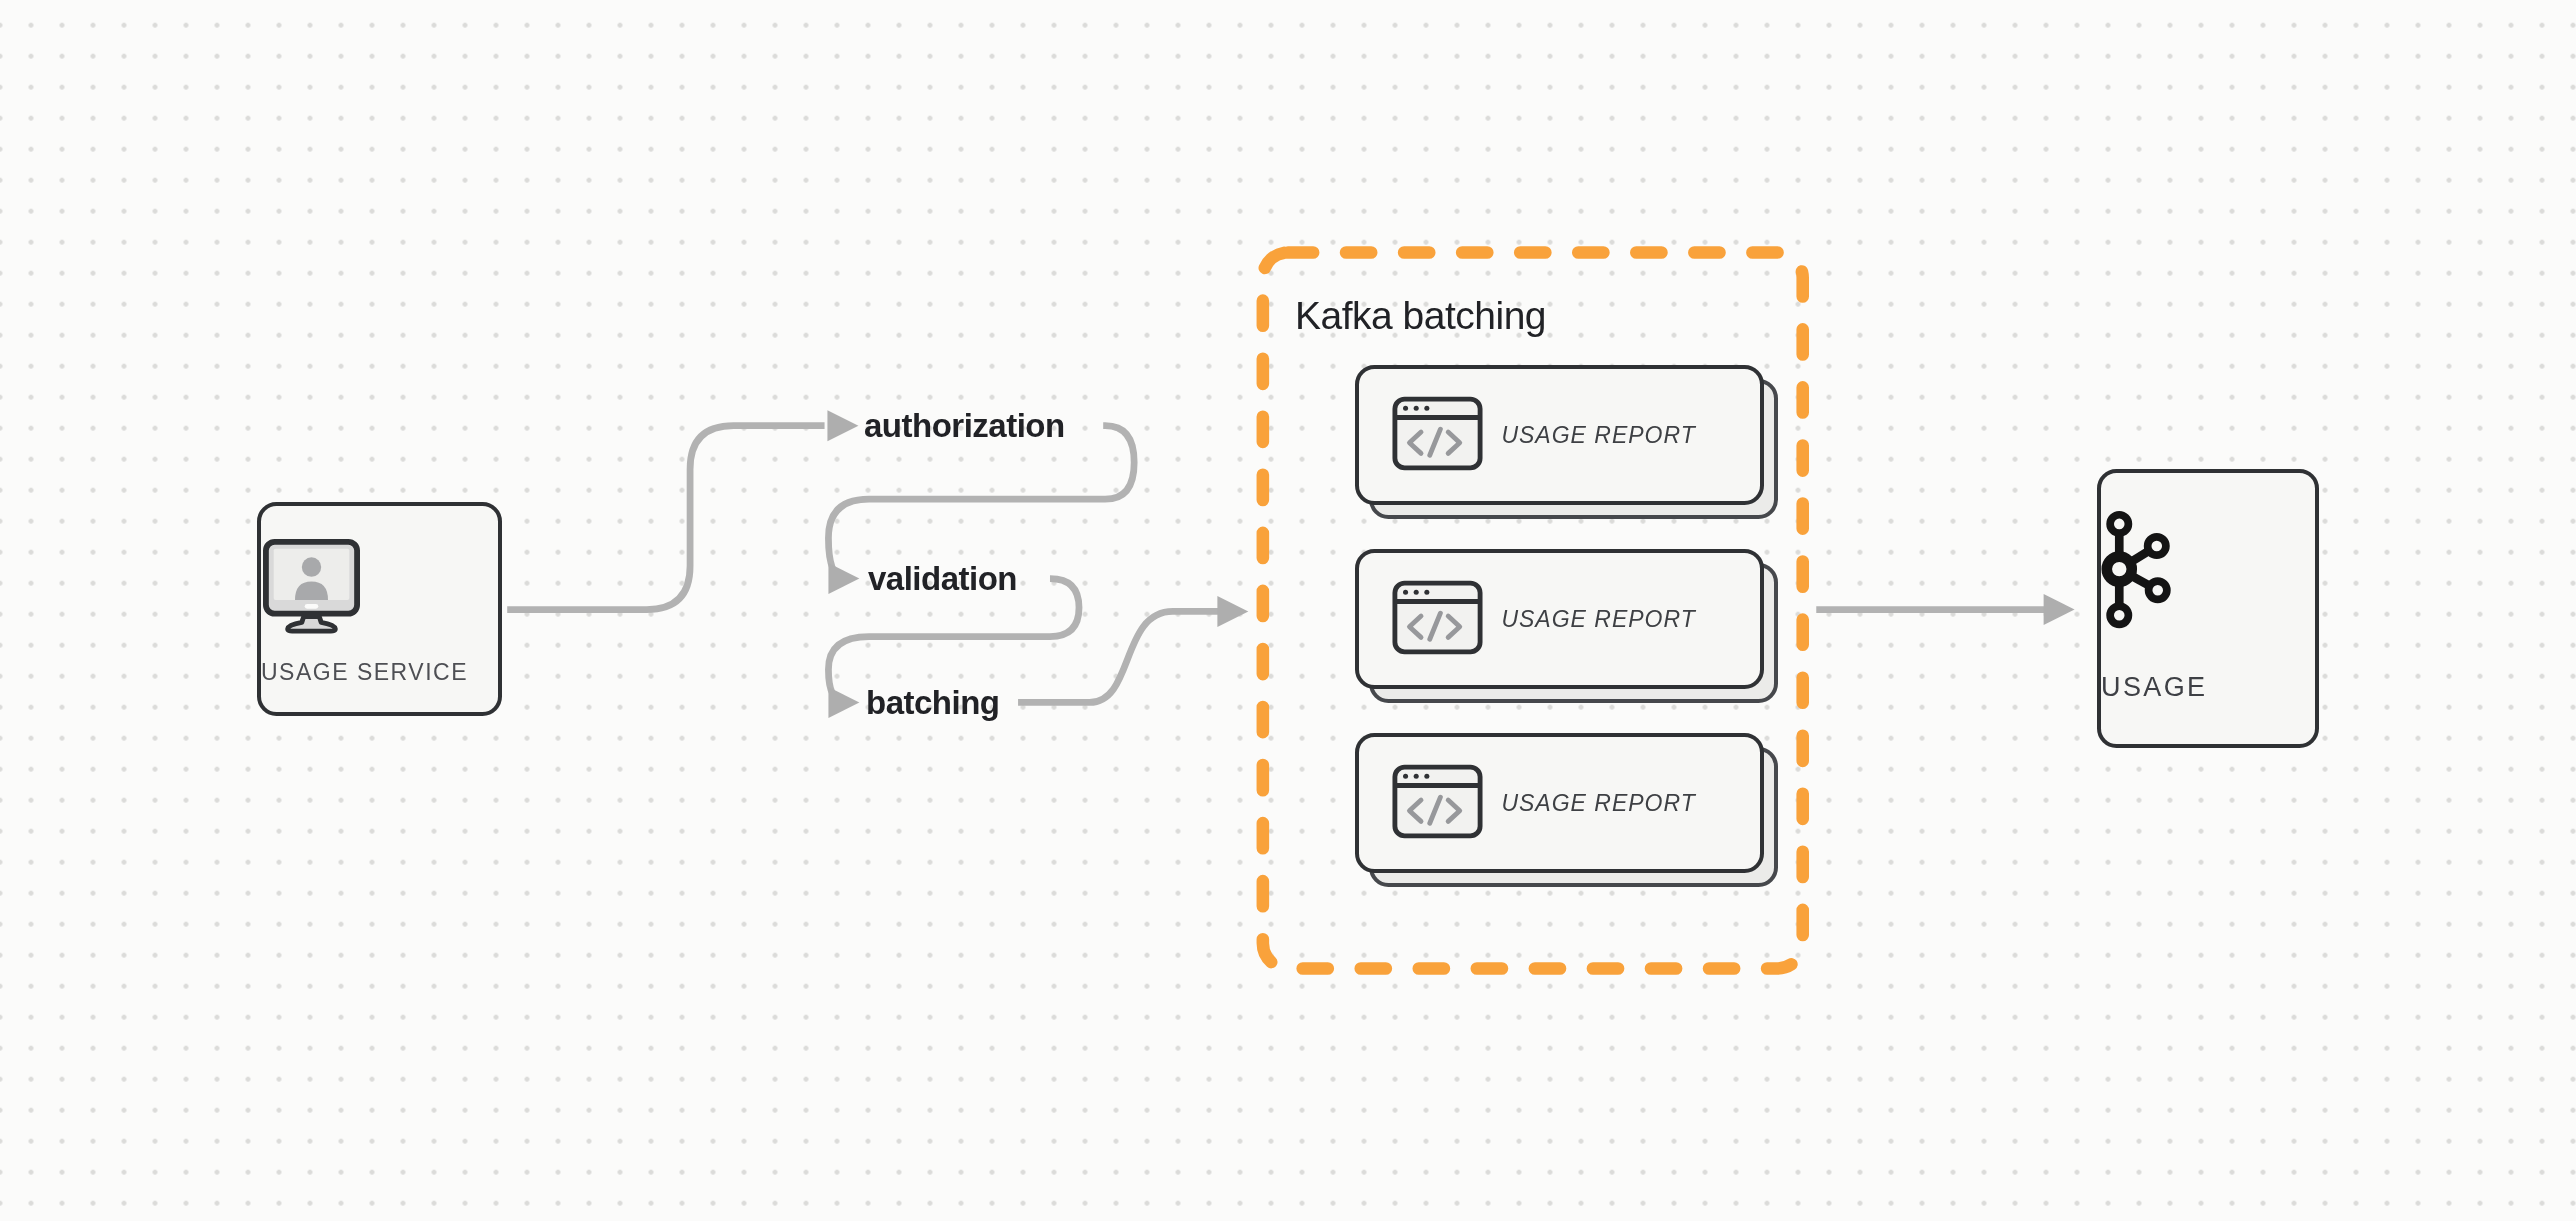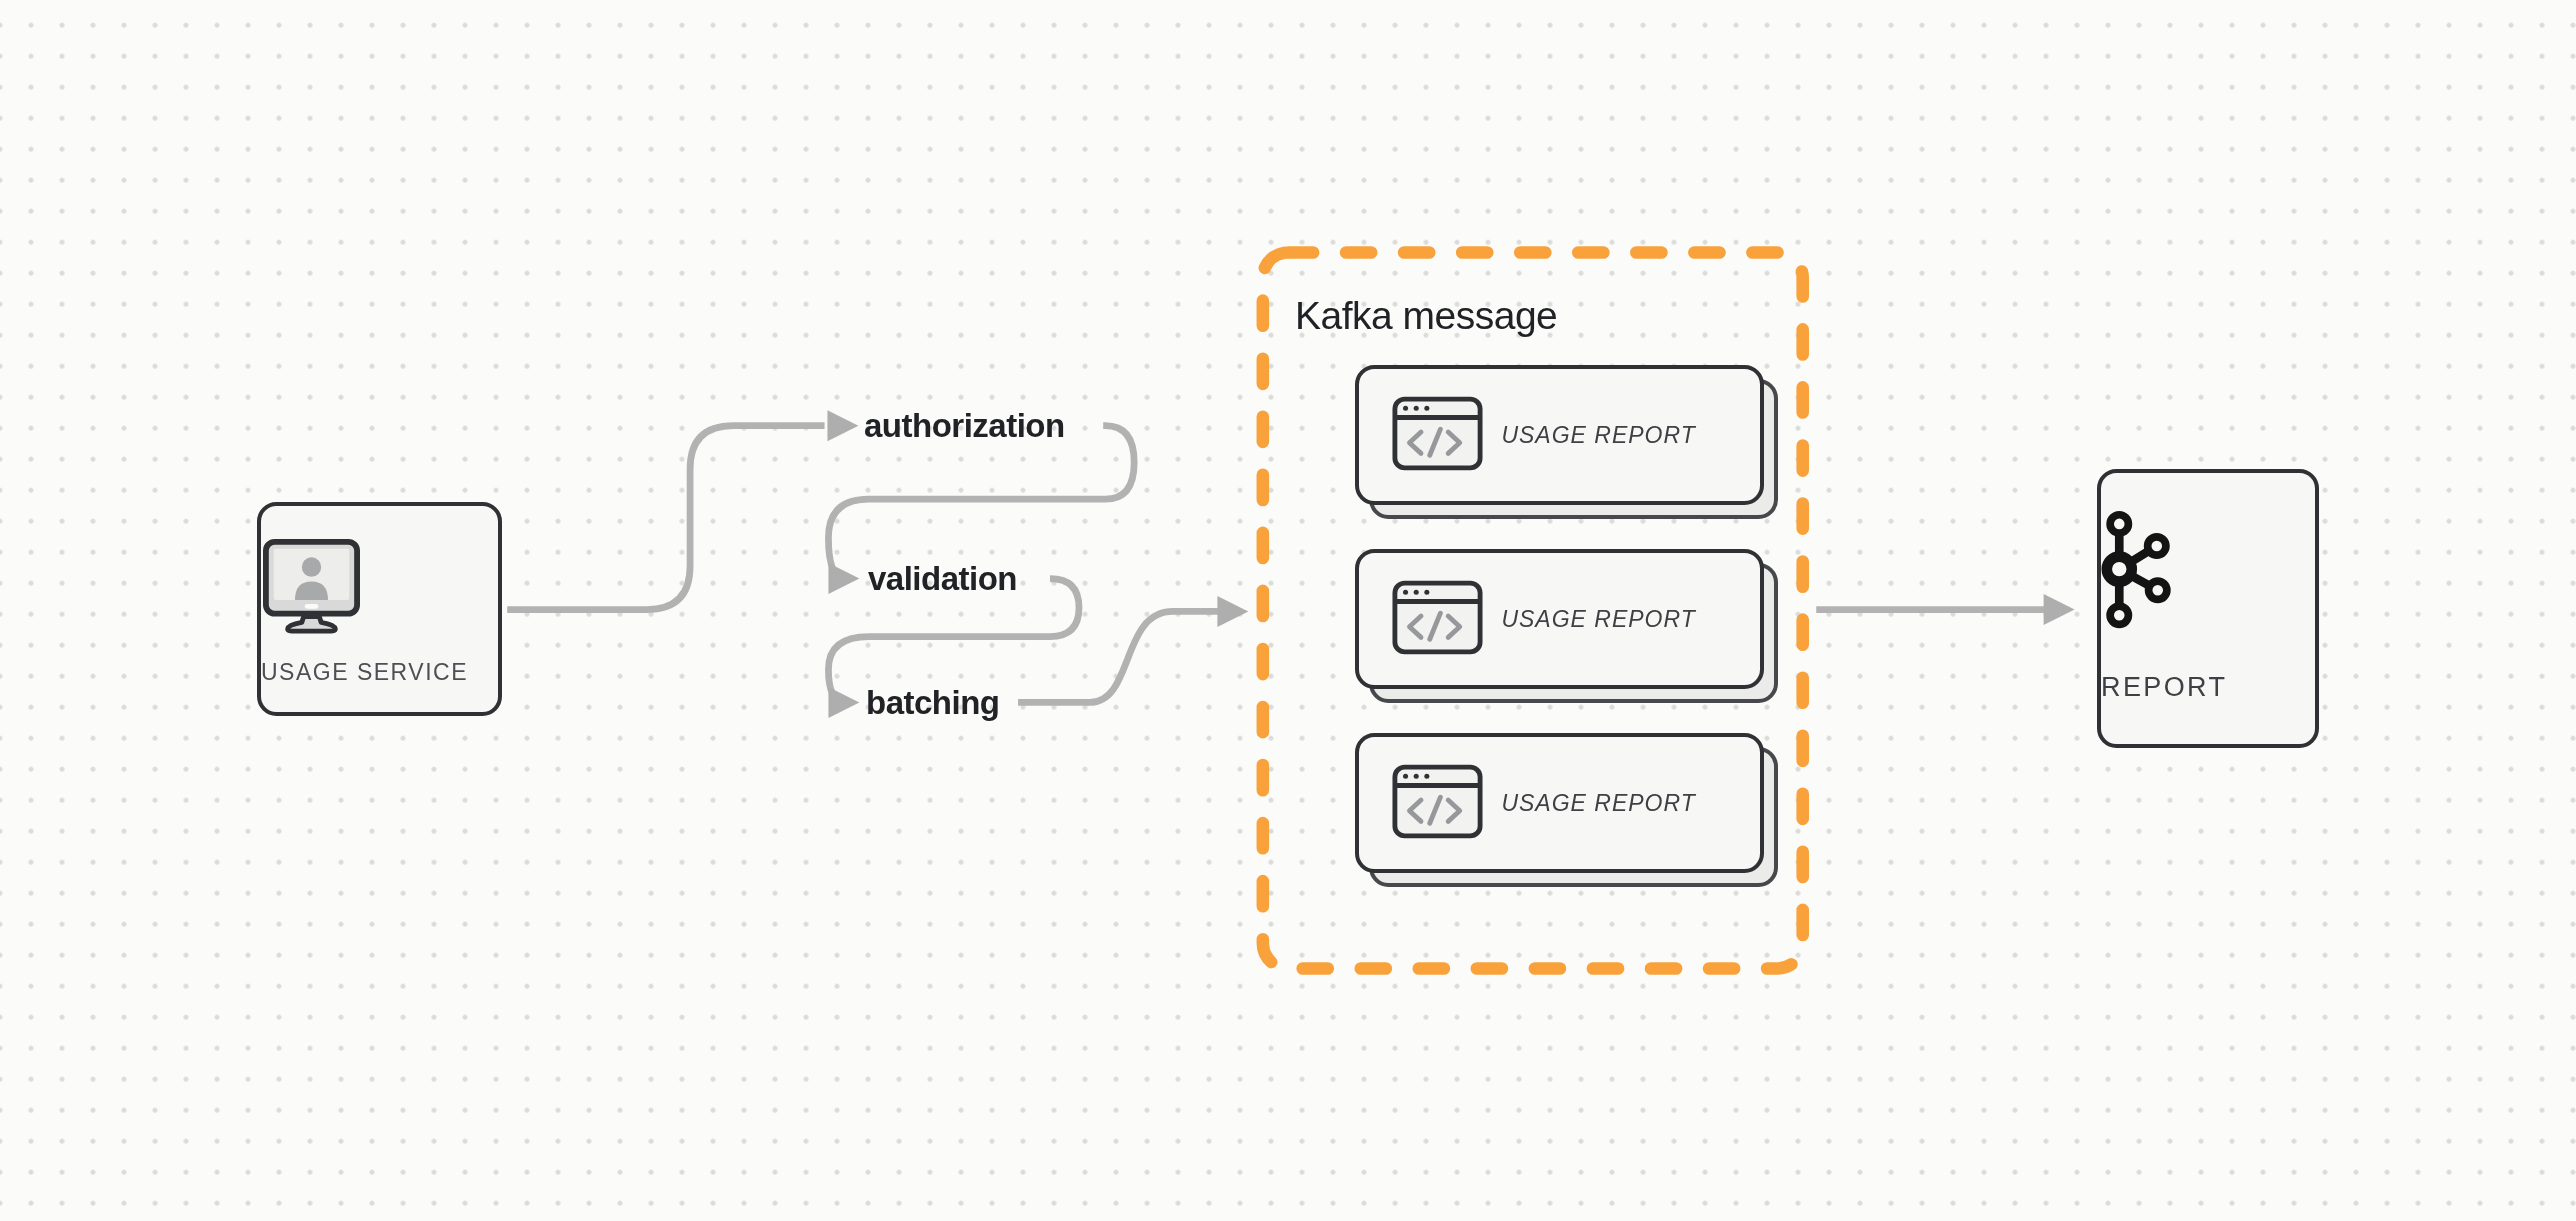--- a/index.html
+++ b/index.html
@@ -107,21 +107,21 @@
         <path d="M 44 82 L 42 88 C 33 89.5 28 92 27.5 94.5 C 27.2 96.5 29.5 97 32 97 L 72 97 C 74.5 97 76.8 96.5 76.5 94.5 C 76 92 71 89.5 62 88 L 60 82 Z" fill="#D9D9D9" stroke="#2F3134" stroke-width="5" stroke-linejoin="round"></path>
       </svg>
     </span>
     <div class="node-label" style="margin-top:21px;">USAGE SERVICE</div>
   </div>
 
   <div class="step-label" style="left:864px;top:406px;">authorization</div>
   <div class="step-label" style="left:868px;top:559px;">validation</div>
   <div class="step-label" style="left:866px;top:683px;">batching</div>
 
-  <div class="group-title" style="left:1295px;top:294px;">Kafka message</div>
+  <div class="group-title" style="left:1295px;top:294px;">Kafka batching</div>
 
   <div class="card" style="top:365px;">
     <div class="card-back"></div>
     <div class="card-front">
       <span class="card-icon">
         <svg width="91" height="75" viewBox="0 0 94 77">
           <rect x="3" y="3" width="88" height="71" rx="10" fill="#F2F2F0" stroke="#2F3134" stroke-width="5"></rect>
           <line x1="3" y1="22" x2="91" y2="22" stroke="#2F3134" stroke-width="5"></line>
           <circle cx="14" cy="12.5" r="2.6" fill="#2F3134"></circle>
           <circle cx="25" cy="12.5" r="2.6" fill="#2F3134"></circle>
@@ -187,17 +187,17 @@
           <line x1="19" y1="65" x2="58" y2="41"></line>
           <line x1="19" y1="65" x2="59" y2="87"></line>
         </g>
         <circle cx="19" cy="65" r="13" fill="#F7F7F5" stroke="#141414" stroke-width="11"></circle>
         <circle cx="19" cy="18" r="9.5" fill="#F7F7F5" stroke="#141414" stroke-width="8"></circle>
         <circle cx="19" cy="113" r="9.5" fill="#F7F7F5" stroke="#141414" stroke-width="8"></circle>
         <circle cx="58" cy="41" r="9.5" fill="#F7F7F5" stroke="#141414" stroke-width="8"></circle>
         <circle cx="59" cy="87" r="9.5" fill="#F7F7F5" stroke="#141414" stroke-width="8"></circle>
       </svg>
     </span>
-    <div class="kafka-label" style="margin-top:31px;">REPORT</div>
+    <div class="kafka-label" style="margin-top:31px;">USAGE</div>
   </div>
 
 </div>
 
 
 </body></html>

